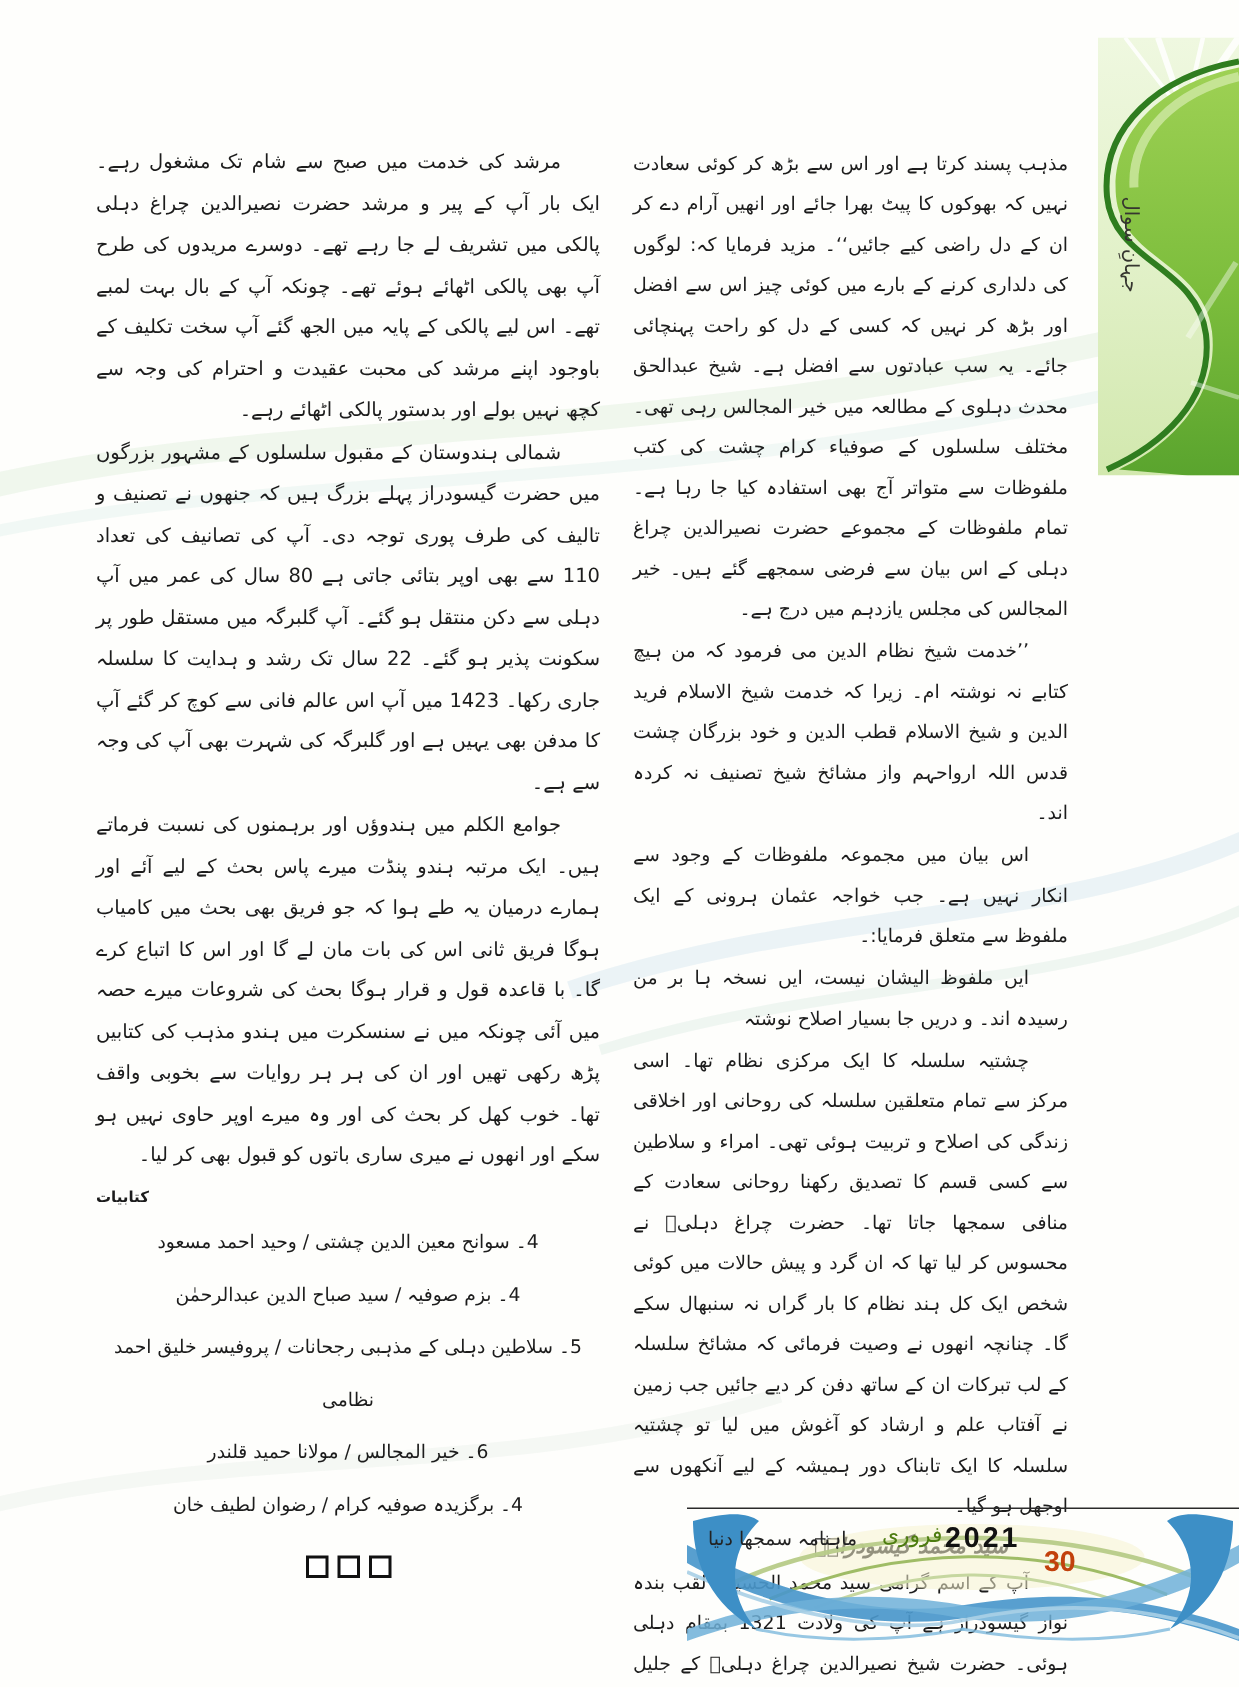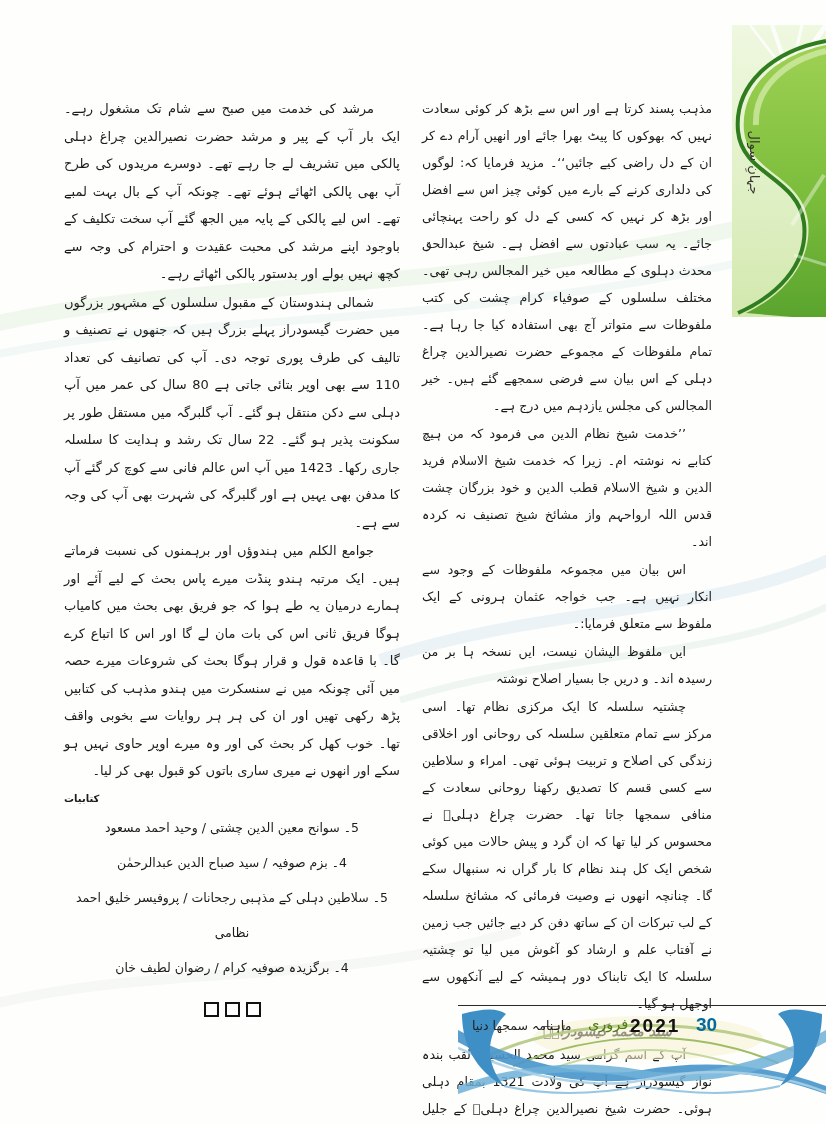--- a/index.html
+++ b/index.html
@@ -30,22 +30,22 @@
     margin:0 3px;background:#fff;vertical-align:middle;}
   
   .footer-bar{position:absolute;left:458px;top:1005px;width:368px;height:98px;
     border-top:1.5px solid #2a2a2a;z-index:2;}
   .footer-bar svg{position:absolute;left:0;top:2px;}
   .footer-text{position:absolute;z-index:3;white-space:nowrap;}
   .ft-magazine{left:14px;top:12px;font-size:12.5px;color:#222;}
   .ft-month{left:130px;top:10px;font-size:14.5px;color:#4d7c0f;}
   .ft-year{left:172px;top:9px;font-family:"Liberation Sans",sans-serif;
     font-size:19px;font-weight:bold;letter-spacing:2px;color:#111;}
-  .ft-num{left:238px;top:8px;font-family:"Liberation Sans",sans-serif;
-    font-size:19px;font-weight:bold;color:#0369a1;}
+  .ft-num{left:238px;top:25px;font-family:"Liberation Sans",sans-serif;
+    font-size:19px;font-weight:bold;color:#c2410c;}
 </style>
 </head>
 <body>
 
 <div class="page">
 
   <svg class="bg-waves" width="826" height="1125" viewBox="0 0 826 1125" xmlns="http://www.w3.org/2000/svg">
     <path d="M-30,330 C200,270 430,310 860,200" stroke="#e9f3e7" stroke-width="16" fill="none" opacity="0.7"></path>
     <path d="M-30,360 C210,305 450,340 860,235" stroke="#eef6f2" stroke-width="8" fill="none" opacity="0.8"></path>
     <path d="M380,660 C560,600 720,620 860,545" stroke="#e2eef4" stroke-width="12" fill="none" opacity="0.7"></path>
@@ -90,23 +90,24 @@
     </svg>
     <div class="banner-label">جہانِ سوال</div>
   </div>
 
   <div class="col col-left">
     <p class="para indent">مرشد کی خدمت میں صبح سے شام تک مشغول رہے۔ ایک بار آپ کے پیر و مرشد حضرت نصیرالدین چراغ دہلی پالکی میں تشریف لے جا رہے تھے۔ دوسرے مریدوں کی طرح آپ بھی پالکی اٹھائے ہوئے تھے۔ چونکہ آپ کے بال بہت لمبے تھے۔ اس لیے پالکی کے پایہ میں الجھ گئے آپ سخت تکلیف کے باوجود اپنے مرشد کی محبت عقیدت و احترام کی وجہ سے کچھ نہیں بولے اور بدستور پالکی اٹھائے رہے۔</p>
     <p class="para indent">شمالی ہندوستان کے مقبول سلسلوں کے مشہور بزرگوں میں حضرت گیسودراز پہلے بزرگ ہیں کہ جنھوں نے تصنیف و تالیف کی طرف پوری توجہ دی۔ آپ کی تصانیف کی تعداد 110 سے بھی اوپر بتائی جاتی ہے 80 سال کی عمر میں آپ دہلی سے دکن منتقل ہو گئے۔ آپ گلبرگہ میں مستقل طور پر سکونت پذیر ہو گئے۔ 22 سال تک رشد و ہدایت کا سلسلہ جاری رکھا۔ 1423 میں آپ اس عالم فانی سے کوچ کر گئے آپ کا مدفن بھی یہیں ہے اور گلبرگہ کی شہرت بھی آپ کی وجہ سے ہے۔</p>
     <p class="para indent">جوامع الکلم میں ہندوؤں اور برہمنوں کی نسبت فرماتے ہیں۔ ایک مرتبہ ہندو پنڈت میرے پاس بحث کے لیے آئے اور ہمارے درمیان یہ طے ہوا کہ جو فریق بھی بحث میں کامیاب ہوگا فریق ثانی اس کی بات مان لے گا اور اس کا اتباع کرے گا۔ با قاعدہ قول و قرار ہوگا بحث کی شروعات میرے حصہ میں آئی چونکہ میں نے سنسکرت میں ہندو مذہب کی کتابیں پڑھ رکھی تھیں اور ان کی ہر ہر روایات سے بخوبی واقف تھا۔ خوب کھل کر بحث کی اور وہ میرے اوپر حاوی نہیں ہو سکے اور انھوں نے میری ساری باتوں کو قبول بھی کر لیا۔</p>
 
     <div class="bib-head">کتابیات</div>
-    <div class="bib-item">5۔ سوانح معین الدین چشتی / وحید احمد مسعود</div>
+    <div class="bib-item">4۔ سوانح معین الدین چشتی / وحید احمد مسعود</div>
     <div class="bib-item">4۔ بزم صوفیہ / سید صباح الدین عبدالرحمٰن</div>
     <div class="bib-item">5۔ سلاطین دہلی کے مذہبی رجحانات / پروفیسر خلیق احمد نظامی</div>
+    <div class="bib-item">6۔ خیر المجالس / مولانا حمید قلندر</div>
     <div class="bib-item">4۔ برگزیدہ صوفیہ کرام / رضوان لطیف خان</div>
 
     <div class="end-mark">
       <span></span><span></span><span></span>
     </div>
 
   </div>
 
   <div class="col col-right">
     <p class="para">مذہب پسند کرتا ہے اور اس سے بڑھ کر کوئی سعادت نہیں کہ بھوکوں کا پیٹ بھرا جائے اور انھیں آرام دے کر ان کے دل راضی کیے جائیں‘‘۔ مزید فرمایا کہ: لوگوں کی دلداری کرنے کے بارے میں کوئی چیز اس سے افضل اور بڑھ کر نہیں کہ کسی کے دل کو راحت پہنچائی جائے۔ یہ سب عبادتوں سے افضل ہے۔ شیخ عبدالحق محدث دہلوی کے مطالعہ میں خیر المجالس رہی تھی۔ مختلف سلسلوں کے صوفیاء کرام چشت کی کتب ملفوظات سے متواتر آج بھی استفادہ کیا جا رہا ہے۔ تمام ملفوظات کے مجموعے حضرت نصیرالدین چراغ دہلی کے اس بیان سے فرضی سمجھے گئے ہیں۔ خیر المجالس کی مجلس یازدہم میں درج ہے۔</p>

